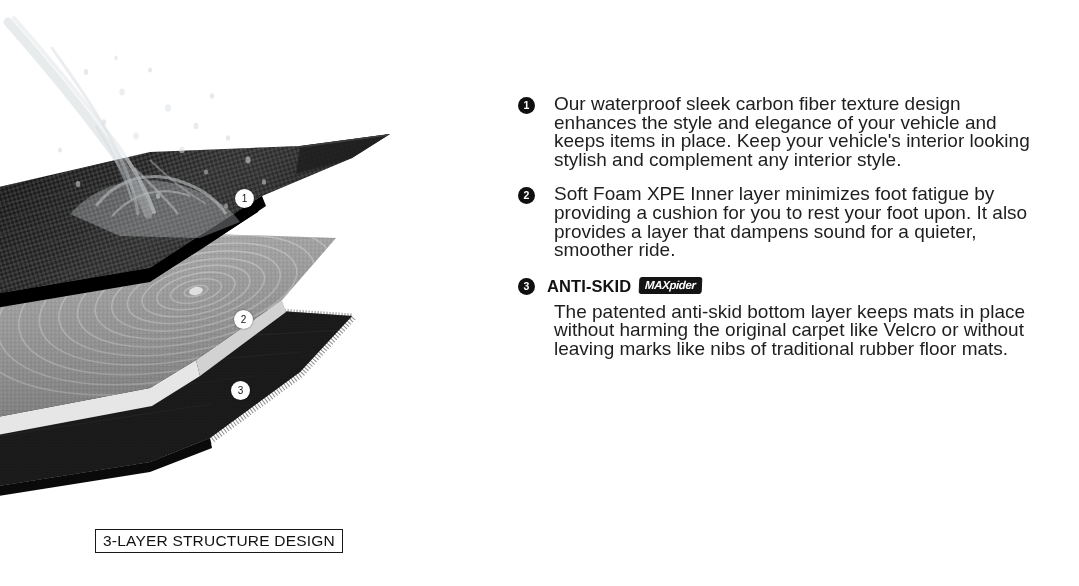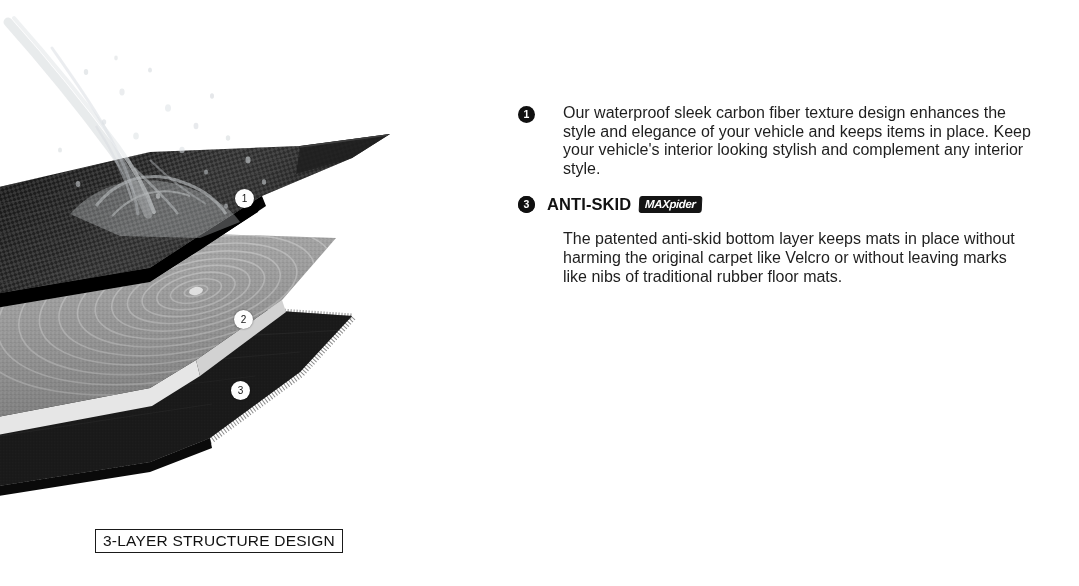--- a/index.html
+++ b/index.html
@@ -99,24 +99,24 @@
     font-weight: bold;
     letter-spacing: .1px;
     line-height: 20px;
     color: #121212;
     margin: 0 0 5px 0;
     display: flex;
     align-items: center;
     gap: 8px;
   }
   .feature-body {
-    font-size: 16px;
+    font-size: 19px;
     line-height: 18.6px;
     color: #1e1e1e;
-    margin: 16px;
+    margin: 7px;
     max-width: 500px;
   }
 
   
   .brand-badge {
     display: inline-block;
     background: #141414;
     border-radius: 3px;
     border: 1.5px solid #141414;
     padding: 1px 6px 1px 5px;
@@ -289,20 +289,21 @@
 <div id="content">
 
 
   <div class="feature">
     <span class="bullet">1</span>
     <p class="feature-body">Our waterproof sleek carbon fiber texture design enhances the style and elegance of your vehicle and keeps items in place. Keep your vehicle's interior looking stylish and complement any interior style.</p>
   </div>
 
   <div class="feature">
     <span class="bullet">2</span>
+    <p class="feature-body">Soft Foam XPE Inner layer minimizes foot fatigue by providing a cushion for you to rest your foot upon. It also provides a layer that dampens sound for a quieter, smoother ride.</p>
   </div>
 
   <div class="feature">
     <span class="bullet">3</span>
     <h2 class="feature-title">
       <span>ANTI-SKID</span>
       <span class="brand-badge">MAXpider</span>
     </h2>
     <p class="feature-body">The patented anti-skid bottom layer keeps mats in place without harming the original carpet like Velcro or without leaving marks like nibs of traditional rubber floor mats.</p>
   </div>

